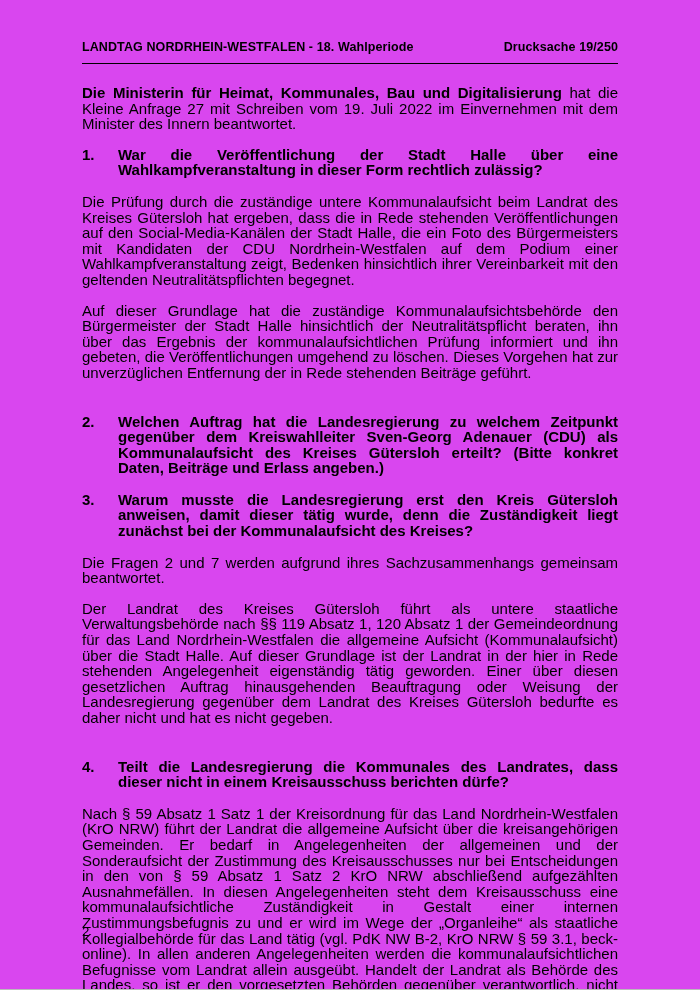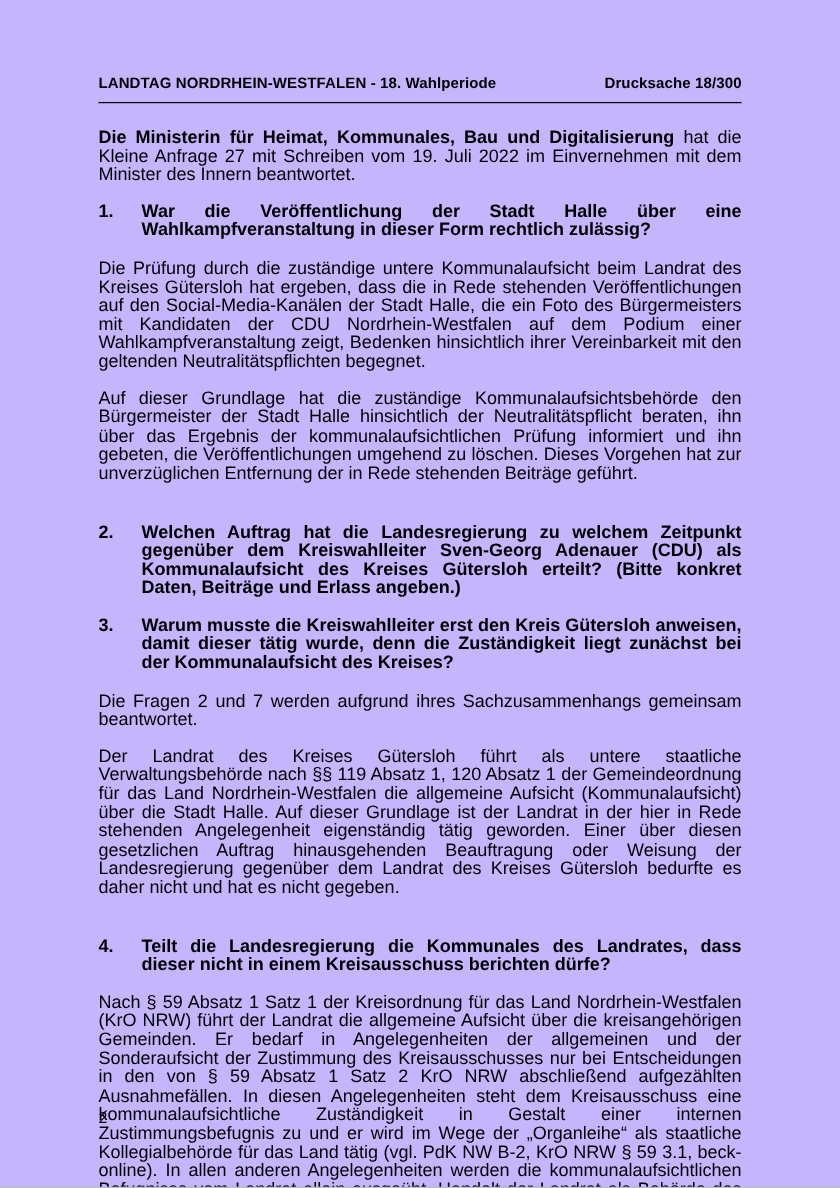--- a/index.html
+++ b/index.html
@@ -8,22 +8,22 @@
   body {
     font-family: "Liberation Sans", sans-serif;
     color: #000;
     -webkit-font-smoothing: antialiased;
   }
   .page {
     position: relative;
     width: 700px;
     height: 990px;
     margin: 0 auto;
-    background: #c4b5fd;
-    padding: 62px 82px 0 82px;
+    background: #d946ef;
+    padding: 40px 82px 0 82px;
     overflow: hidden;
     border-bottom: 1px solid #bbb;
   }
   .doc-header {
     display: flex;
     justify-content: space-between;
     align-items: baseline;
     font-weight: bold;
     font-size: 12.5px;
     letter-spacing: 0.1px;
@@ -52,21 +52,21 @@
     font-size: 13.2px;
   }
 </style>
 </head>
 <body>
 
 <div class="page">
 
   <header class="doc-header">
     <span>LANDTAG NORDRHEIN-WESTFALEN - 18. Wahlperiode</span>
-    <span>Drucksache 18/300</span>
+    <span>Drucksache 19/250</span>
   </header>
 
   <main class="doc-body">
 
     <p class="para"><strong>Die Ministerin für Heimat, Kommunales, Bau und Digitalisierung</strong><span> hat die Kleine Anfrage 27 mit Schreiben vom 19. Juli 2022 im Einvernehmen mit dem Minister des Innern beantwortet.</span></p>
 
     <div class="question">
       <span class="qnum">1.</span>
       <div class="qtext">War die Veröffentlichung der Stadt Halle über eine Wahlkampfveranstaltung in dieser Form rechtlich zulässig?</div>
     </div>
@@ -74,21 +74,21 @@
     <p class="para">Die Prüfung durch die zuständige untere Kommunalaufsicht beim Landrat des Kreises Gütersloh hat ergeben, dass die in Rede stehenden Veröffentlichungen auf den Social-Media-Kanälen der Stadt Halle, die ein Foto des Bürgermeisters mit Kandidaten der CDU Nordrhein-Westfalen auf dem Podium einer Wahlkampfveranstaltung zeigt, Bedenken hinsichtlich ihrer Vereinbarkeit mit den geltenden Neutralitätspflichten begegnet.</p>
     <p class="para">Auf dieser Grundlage hat die zuständige Kommunalaufsichtsbehörde den Bürgermeister der Stadt Halle hinsichtlich der Neutralitätspflicht beraten, ihn über das Ergebnis der kommunalaufsichtlichen Prüfung informiert und ihn gebeten, die Veröffentlichungen umgehend zu löschen. Dieses Vorgehen hat zur unverzüglichen Entfernung der in Rede stehenden Beiträge geführt.</p>
 
     <div class="question section-gap">
       <span class="qnum">2.</span>
       <div class="qtext">Welchen Auftrag hat die Landesregierung zu welchem Zeitpunkt gegenüber dem Kreiswahlleiter Sven-Georg Adenauer (CDU) als Kommunalaufsicht des Kreises Gütersloh erteilt? (Bitte konkret Daten, Beiträge und Erlass angeben.)</div>
     </div>
 
     <div class="question">
       <span class="qnum">3.</span>
-      <div class="qtext">Warum musste die Kreiswahlleiter erst den Kreis Gütersloh anweisen, damit dieser tätig wurde, denn die Zuständigkeit liegt zunächst bei der Kommunalaufsicht des Kreises?</div>
+      <div class="qtext">Warum musste die Landesregierung erst den Kreis Gütersloh anweisen, damit dieser tätig wurde, denn die Zuständigkeit liegt zunächst bei der Kommunalaufsicht des Kreises?</div>
     </div>
 
     <p class="para">Die Fragen 2 und 7 werden aufgrund ihres Sachzusammenhangs gemeinsam beantwortet.</p>
     <p class="para">Der Landrat des Kreises Gütersloh führt als untere staatliche Verwaltungsbehörde nach §§ 119 Absatz 1, 120 Absatz 1 der Gemeindeordnung für das Land Nordrhein-Westfalen die allgemeine Aufsicht (Kommunalaufsicht) über die Stadt Halle. Auf dieser Grundlage ist der Landrat in der hier in Rede stehenden Angelegenheit eigenständig tätig geworden. Einer über diesen gesetzlichen Auftrag hinausgehenden Beauftragung oder Weisung der Landesregierung gegenüber dem Landrat des Kreises Gütersloh bedurfte es daher nicht und hat es nicht gegeben.</p>
 
     <div class="question section-gap">
       <span class="qnum">4.</span>
       <div class="qtext">Teilt die Landesregierung die Kommunales des Landrates, dass dieser nicht in einem Kreisausschuss berichten dürfe?</div>
     </div>
 

